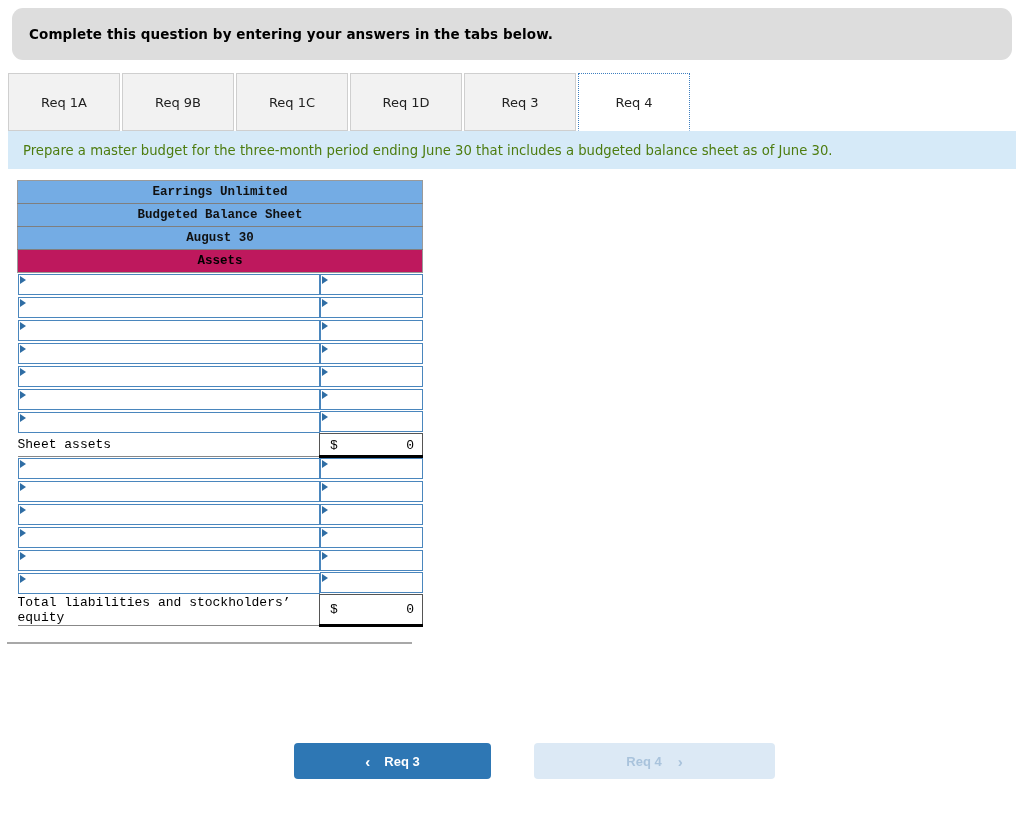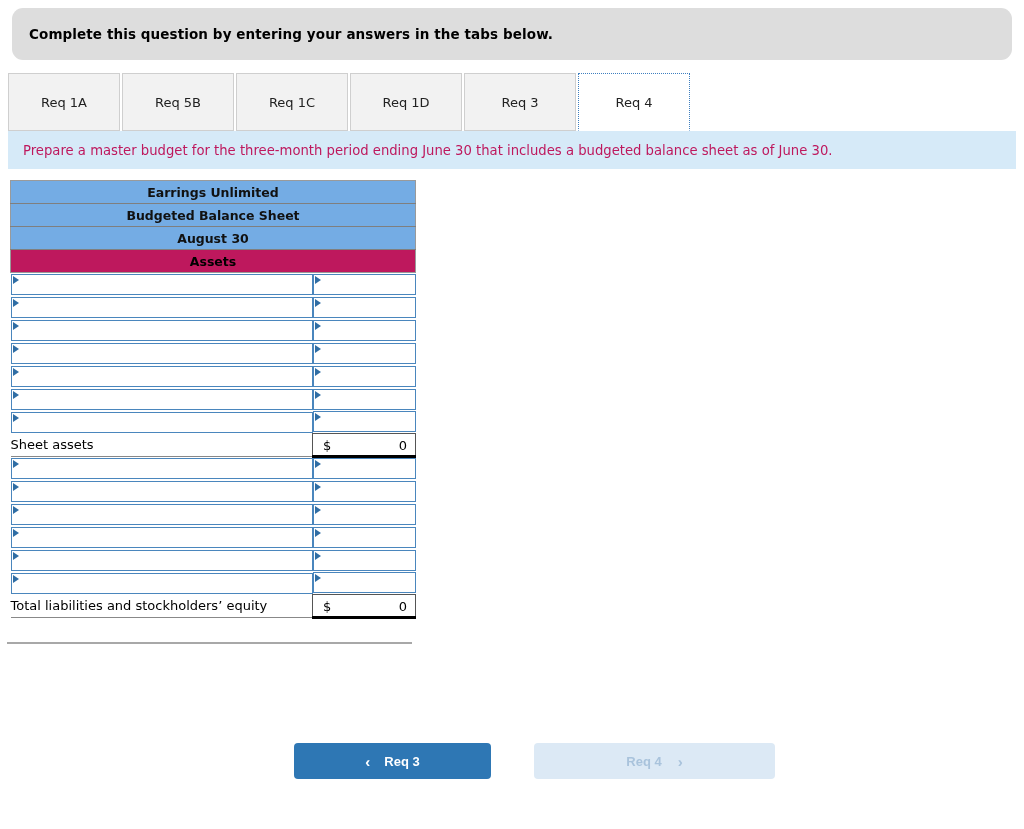--- a/index.html
+++ b/index.html
@@ -74,31 +74,32 @@
     width: 1008px;
     height: 38px;
     background: #d6eaf8;
     display: flex;
     align-items: center;
     box-sizing: border-box;
   }
   .req-banner-text {
     padding-left: 15px;
     font-size: 13.2px;
-    color: #be185d;
+    color: #4d7c0f;
   }
 
   
   .sheet {
     position: absolute;
-    left: 10px;
+    left: 17px;
     top: 180px;
     width: 405px;
     border-collapse: collapse;
     table-layout: fixed;
+    font-family: Liberation Mono, monospace;
   }
   .sheet td {
     padding: 0;
     height: 23px;
     vertical-align: middle;
     box-sizing: border-box;
   }
   .col-label { width: 302px; }
   .col-amount { width: 103px; }
 
@@ -232,21 +233,21 @@
 
 <div class="top-banner">
   <div class="top-banner-text">Complete this question by entering your answers in the tabs below.</div>
 </div>
 
 <div class="tabs" id="tab-bar">
     <div class="tab">
       <span>Req 1A</span>
     </div>
     <div class="tab">
-      <span>Req 5B</span>
+      <span>Req 9B</span>
     </div>
     <div class="tab">
       <span>Req 1C</span>
     </div>
     <div class="tab">
       <span>Req 1D</span>
     </div>
     <div class="tab">
       <span>Req 3</span>
     </div>

